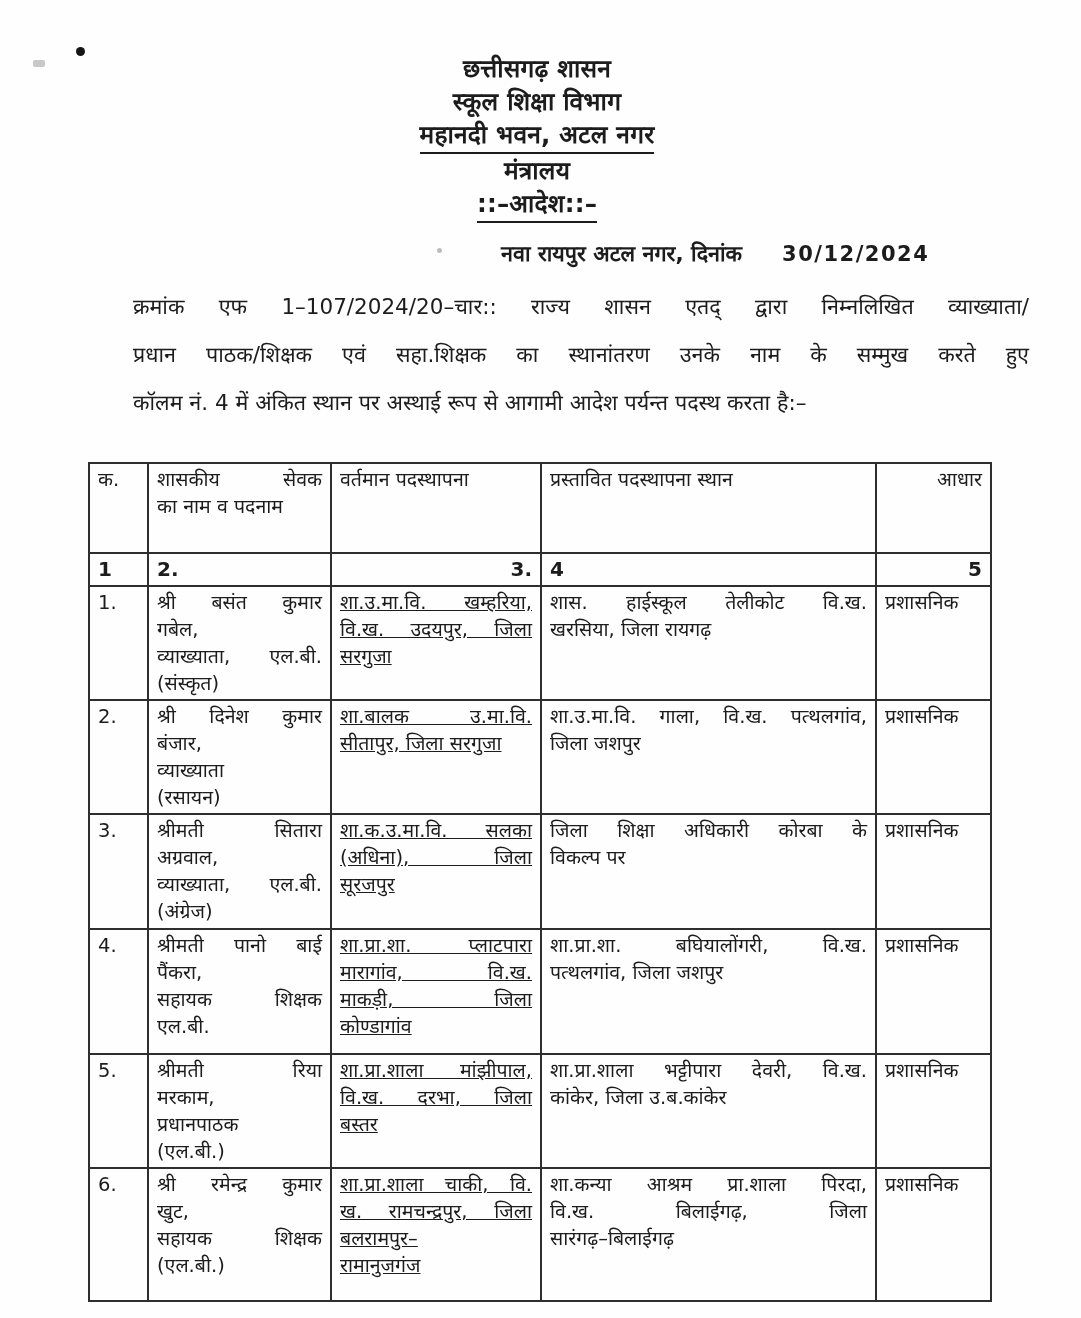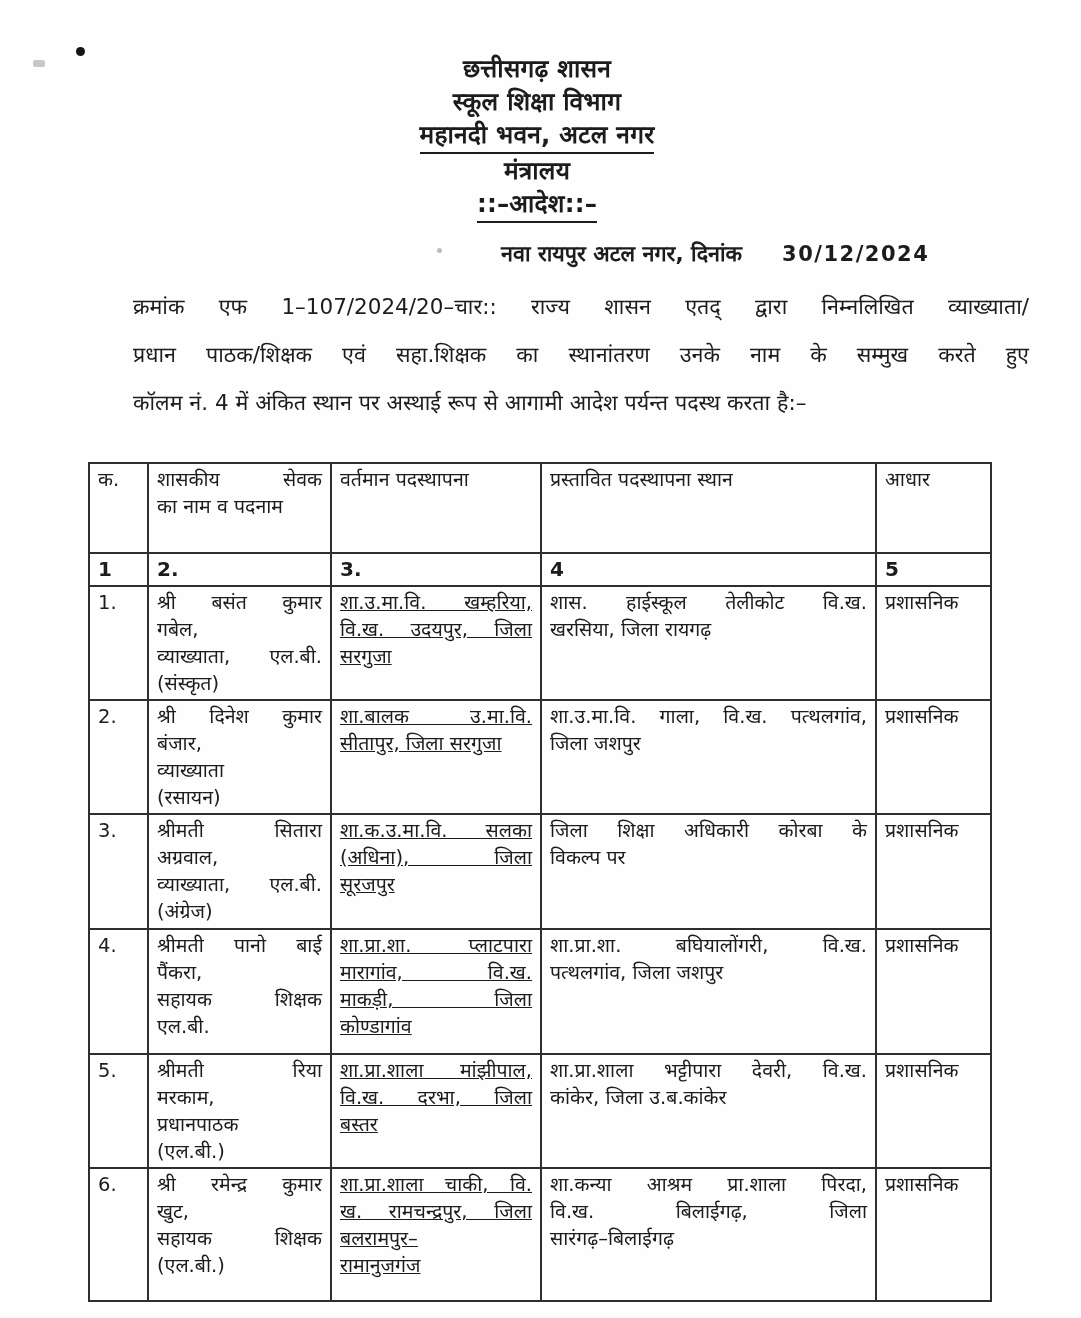--- a/index.html
+++ b/index.html
@@ -62,21 +62,21 @@
   .col-sn{width:59px;}
   .col-name{width:183px;}
   .col-current{width:210px;text-decoration:underline;}
   .col-proposed{width:335px;}
   .col-basis{width:115px;}
 
   tr.hdr{height:90px;}
   tr.nums{height:33px;}
   tr.nums td{font-weight:700;font-size:20px;}
   .th-sn{vertical-align:bottom;padding-bottom:6px;}
-  .c{text-align:left;}
+  .c{text-align:right;}
   tbody tr:nth-child(1){height:105px;}
   tbody tr:nth-child(2){height:110px;}
   tbody tr:nth-child(3){height:115px;}
   tbody tr:nth-child(4){height:125px;}
   tbody tr:nth-child(5){height:110px;}
   tbody tr:nth-child(6){height:133px;}
 
   .cell-line{min-height:27px;}
   .justify-lines .cell-line:not(:last-child){text-align:justify;text-align-last:justify;}
 

